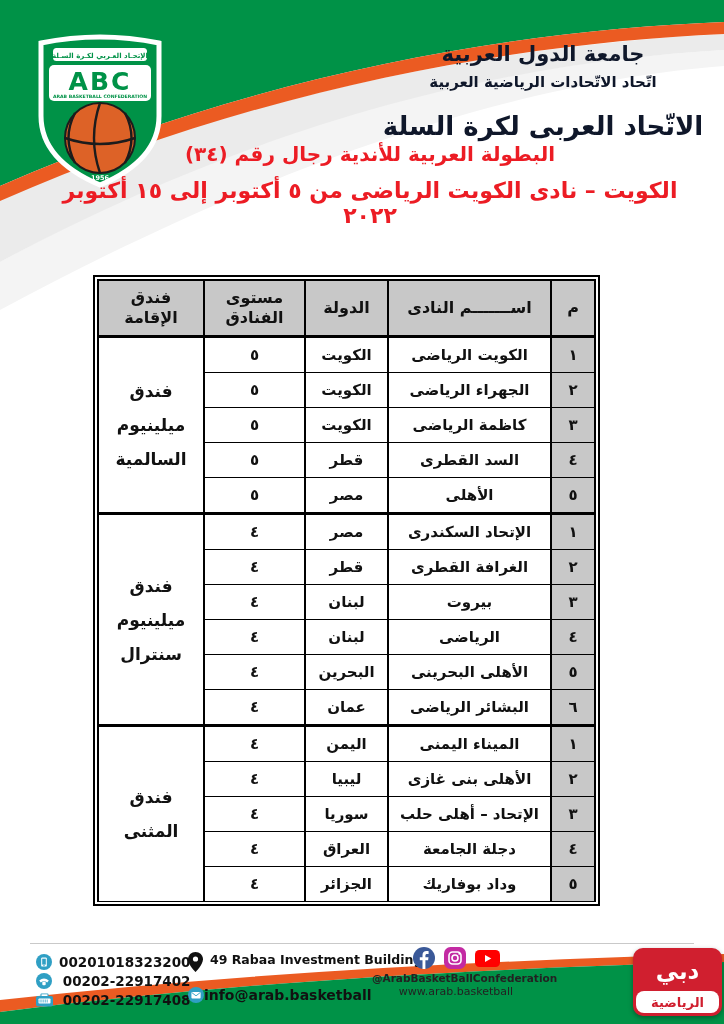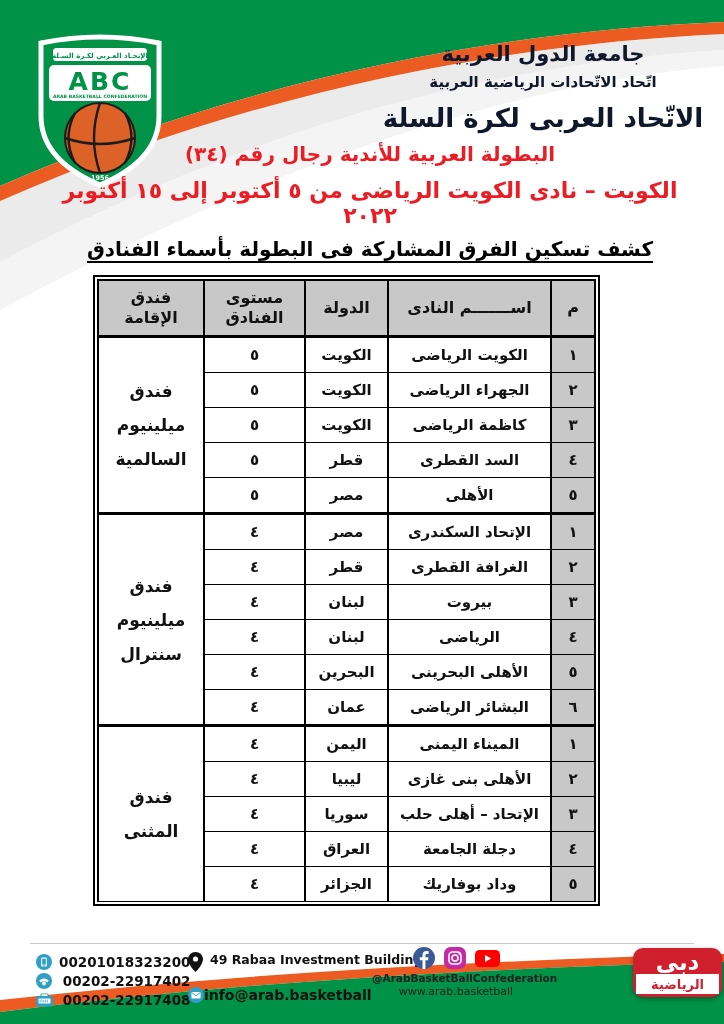--- a/index.html
+++ b/index.html
@@ -6,21 +6,21 @@
   .page{position:relative;width:724px;height:1024px;background:#fff;overflow:hidden;
         font-family:"DejaVu Sans",sans-serif;margin:0 auto;}
   svg{display:block;}
   .abs{position:absolute;}
 
   
   .org{position:absolute;top:42px;right:16px;width:330px;text-align:center;
        direction:rtl;color:#0f172a;}
   .org-line1{font-size:21px;font-weight:bold;}
   .org-line2{font-size:15px;font-weight:bold;margin-top:7px;}
-  .org-line3{font-size:26px;font-weight:bold;margin-top:12px;}
+  .org-line3{font-size:26px;font-weight:bold;margin-top:20px;}
 
   
   .titles{position:absolute;top:142px;left:40px;width:660px;text-align:center;direction:rtl;}
   .title-red1{color:#EC1C24;font-size:20px;font-weight:bold;}
   .title-red2{color:#EC1C24;font-size:22px;font-weight:bold;margin-top:12px;}
   .title-black{color:#000;font-size:20px;font-weight:bold;margin-top:9px;
       text-decoration:underline;text-decoration-thickness:2px;text-underline-offset:5px;}
 
   
   .tbl-wrap{position:absolute;top:279px;left:97px;}
@@ -42,26 +42,26 @@
                font-weight:bold;color:#111;justify-content:space-between;}
   .address{position:absolute;left:188px;top:952px;direction:ltr;font-weight:bold;color:#111;}
   .addr-row{display:flex;gap:7px;align-items:flex-start;}
   .addr-text{font-size:12.5px;line-height:1.3;}
   .email-row{display:flex;align-items:center;margin-top:15px;font-size:14px;}
   .social{position:absolute;left:372px;top:947px;width:168px;text-align:center;direction:ltr;}
   .social-icons{display:flex;justify-content:center;gap:9px;align-items:center;}
   .social-handle{font-size:10.5px;font-weight:bold;color:#222;margin-top:3px;}
   .social-web{font-size:11px;font-weight:normal;color:#222;margin-top:1px;}
 
-  .dubai{position:absolute;left:633px;top:948px;width:89px;height:49px;background:#D01F2F;
+  .dubai{position:absolute;left:633px;top:948px;width:89px;height:68px;background:#D01F2F;
          border-radius:10px;box-shadow:0 2px 5px rgba(0,0,0,.35);padding:3px;
          display:flex;flex-direction:column;box-sizing:border-box;}
   .dubai-top{flex:1;display:flex;align-items:center;justify-content:center;
              color:#fff;font-weight:bold;font-size:23px;line-height:1;}
-  .dubai-bottom{height:22px;background:#fff;border-radius:0;color:#D01F2F;font-weight:bold;
+  .dubai-bottom{height:22px;background:#fff;border-radius:8px;color:#D01F2F;font-weight:bold;
              font-size:13px;display:flex;align-items:center;justify-content:center;direction:rtl;}
 </style>
 </head>
 <body>
 
 <div class="page">
 
   <svg class="abs" style="top:0;left:0;" width="724" height="310" viewBox="0 0 724 310">
     <path d="M724,50 C520,62 280,110 0,262 L0,310 C300,148 540,80 724,66 Z" fill="#f4f4f4"></path>
     <path d="M724,34 C520,44 260,86 0,200 L0,262 C280,112 520,62 724,50 Z" fill="#ebebeb"></path>
@@ -88,21 +88,20 @@
 
   <div class="org">
     <div class="org-line1">جامعة الدول العربية</div>
     <div class="org-line2">اتّحاد الاتّحادات الرياضية العربية</div>
     <div class="org-line3">الاتّحاد العربى لكرة السلة</div>
   </div>
 
   <div class="titles">
     <div class="title-red1">البطولة العربية للأندية رجال رقم (٣٤)</div>
     <div class="title-red2">الكويت – نادى الكويت الرياضى من ٥ أكتوبر إلى ١٥ أكتوبر ٢٠٢٢</div>
-    <div class="title-black">كشف تسكين الفرق المشاركة فى البطولة بأسماء الفنادق</div>
   </div>
 
   <div class="tbl-wrap">
     <table>
       <colgroup>
         <col style="width:44px">
           <col style="width:163px">
           <col style="width:83px">
         <col style="width:101px">
           <col style="width:106px">

